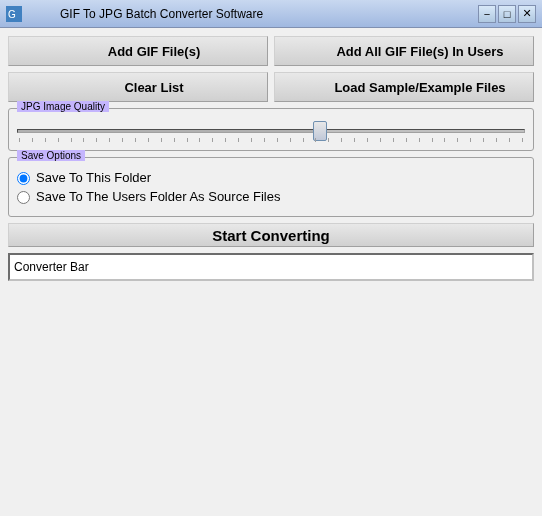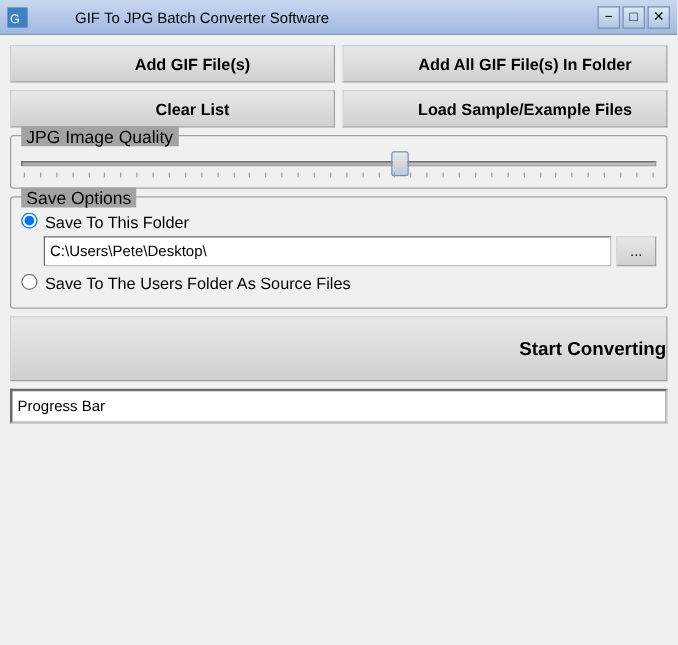--- a/index.html
+++ b/index.html
@@ -96,23 +96,23 @@
       border-radius: 3px;
       padding: 8px;
       margin-bottom: 6px;
       position: relative;
       background: #f0f0f0;
     }
     .group-box-label {
       position: absolute;
       top: -8px;
       left: 8px;
-      background: #a3a3a3;
+      background: #c4b5fd;
       padding: 0 4px;
-      font-size: 14px;
+      font-size: 10px;
       color: #000;
     }
     .slider-container {
       margin-top: 4px;
     }
     .slider {
       width: 100%;
       -webkit-appearance: none;
       appearance: none;
       height: 4px;
@@ -139,21 +139,21 @@
     .tick {
       width: 1px;
       height: 4px;
       background: #a0a0a0;
     }
     .save-options-content {
       margin-top: 4px;
     }
     .radio-row {
       display: flex;
-      align-items: flex-start;
+      align-items: flex-end;
       gap: 6px;
       margin-bottom: 4px;
     }
     .radio-row input[type="radio"] {
       margin: 0;
     }
     .path-row {
       display: flex;
       gap: 4px;
       margin-bottom: 6px;
@@ -173,32 +173,31 @@
       background: linear-gradient(to bottom, #e8e8e8, #d0d0d0);
       border: 1px solid #a0a0a0;
       border-top-color: #d0d0d0;
       border-left-color: #d0d0d0;
       cursor: pointer;
       font-size: 12px;
       font-family: 'Segoe UI', Tahoma, Geneva, Verdana, sans-serif;
     }
     .start-btn {
       width: 100%;
-      height: 52px;
+      height: 24px;
       background: linear-gradient(to bottom, #e8e8e8, #d0d0d0);
       border: 1px solid #a0a0a0;
       border-top-color: #d0d0d0;
       border-left-color: #d0d0d0;
       cursor: pointer;
       font-size: 15px;
       font-weight: bold;
       color: #000;
       margin-bottom: 6px;
       font-family: 'Segoe UI', Tahoma, Geneva, Verdana, sans-serif;
-      text-align: right;
     }
     .progress-bar-box {
       width: 100%;
       height: 28px;
       background: #fff;
       border: 2px inset #c0c0c0;
       display: flex;
       align-items: center;
       padding: 0 4px;
       font-size: 12px;
@@ -223,21 +222,21 @@
   </div>
 </div>
 
 <div class="main-content">
 
   
 
   
   <div class="buttons-row">
     <button class="btn">Add GIF File(s)</button>
-    <button class="btn">Add All GIF File(s) In Folder</button>
+    <button class="btn">Add All GIF File(s) In Users</button>
   </div>
 
   
   <div class="buttons-row">
     <button class="btn">Clear List</button>
     <button class="btn">Load Sample/Example Files</button>
   </div>
 
   
   <div class="group-box">
@@ -290,32 +289,28 @@
   </div>
 
   
   <div class="group-box">
     <span class="group-box-label">Save Options</span>
     <div class="save-options-content">
       <div class="radio-row">
         <input type="radio" name="saveOption" id="opt1" checked="" style="">
         <label for="opt1">Save To This Folder</label>
       </div>
-      <div class="path-row">
-        <input type="text" class="path-input" value="C:\Users\Pete\Desktop\" style="">
-        <button class="browse-btn">...</button>
-      </div>
       <div class="radio-row">
         <input type="radio" name="saveOption" id="opt2" style="">
         <label for="opt2">Save To The Users Folder As Source Files</label>
       </div>
     </div>
   </div>
 
   
   <button class="start-btn">Start Converting</button>
 
   
   <div class="progress-bar-box">
-    <span>Progress Bar</span>
+    <span>Converter Bar</span>
   </div>
 
 </div>
 
 </body></html>

